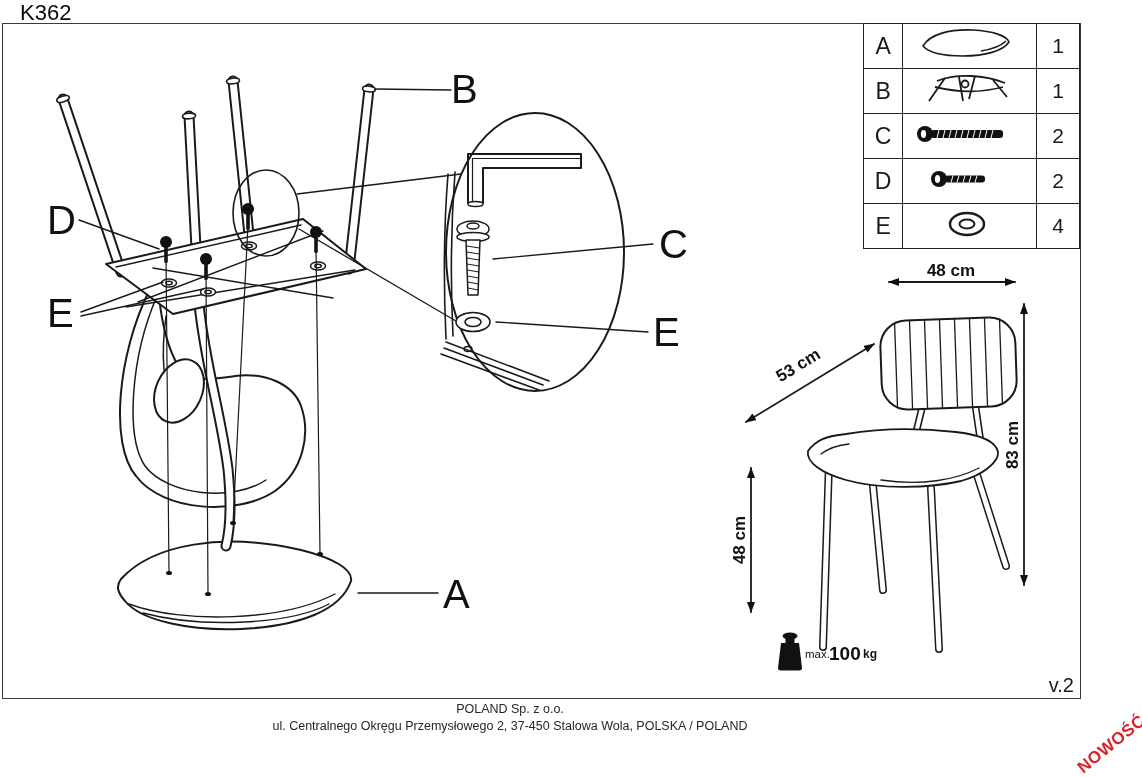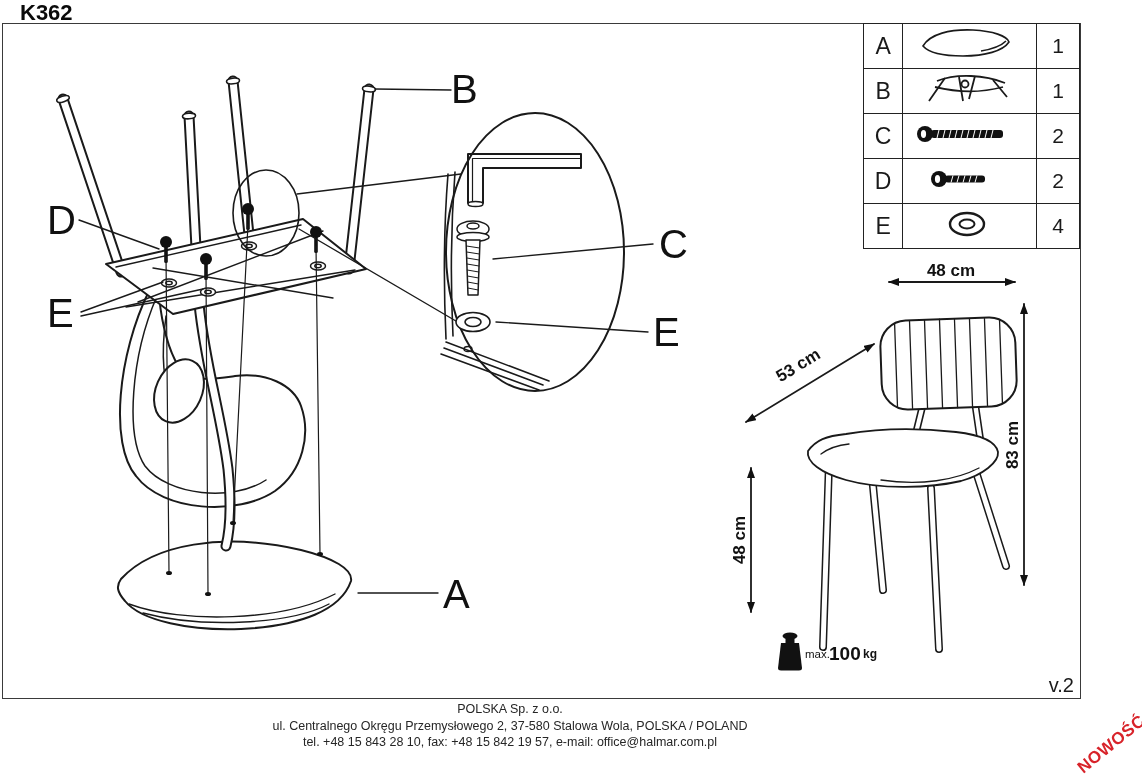--- a/index.html
+++ b/index.html
@@ -1,18 +1,18 @@
 <!DOCTYPE html>
 <html><head>
 <meta charset="utf-8">
 <style>
   html,body{margin:0;padding:0;background:#fff;}
   body{width:1142px;height:778px;position:relative;overflow:hidden;
        font-family:"Liberation Sans",sans-serif;color:#111;}
-  .title{position:absolute;left:20px;top:0px;font-size:22px;font-weight:bold;color:#0a0a0a;}
+  .title{position:absolute;left:20px;top:0px;font-size:22px;font-weight:normal;color:#0a0a0a;}
   .main-box{position:absolute;left:2px;top:23px;width:1077px;height:674px;border:1px solid #3a3a3a;background:#fff;}
   .assembly-svg{position:absolute;left:0;top:0;}
   .dim-svg{position:absolute;left:718px;top:216px;}
   table.parts{position:absolute;left:860px;top:-1px;border-collapse:collapse;background:#fff;}
   table.parts td{border:1px solid #222;text-align:center;vertical-align:middle;padding:0;}
   td.pl{width:39px;font-size:23px;color:#1a1a1a;}
   td.pi{width:133px;}
   td.pq{width:43px;font-size:21px;color:#1a1a1a;}
   tr.prow{height:42px;}
   .version{position:absolute;right:6px;bottom:1px;font-size:20px;color:#1a1a1a;margin-top:12px;}
@@ -273,18 +273,17 @@
     <text class="dimlabel" text-anchor="middle" transform="translate(24,300) rotate(-90)">48 cm</text>
     <text x="84" y="418" font-size="11.5">max.</text>
     <text x="108" y="420" font-size="19" font-weight="bold">100</text>
     <text x="142" y="418" font-size="12" font-weight="bold">kg</text>
   </svg>
 
   <div class="version">v.2</div>
 </div>
 
 <div class="footer">
-  <div>POLSKA Sp. z o.o.</div>
-  <div>ul. Centralnego Okręgu Przemysłowego 2, 37-580 Stalowa Wola, POLSKA / POLAND</div>
-  <div>tel. +48 15 843 28 10, fax: +48 15 842 19 57, e-mail: office@halmar.com.pl</div>
+  <div>POLAND Sp. z o.o.</div>
+  <div>ul. Centralnego Okręgu Przemysłowego 2, 37-450 Stalowa Wola, POLSKA / POLAND</div>
 </div>
 
 <div class="nowosc">NOWOŚĆ</div>
 
 </body></html>

